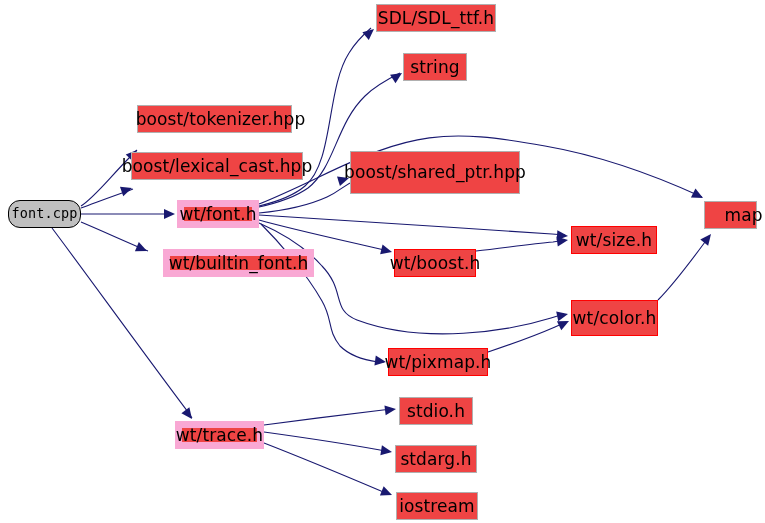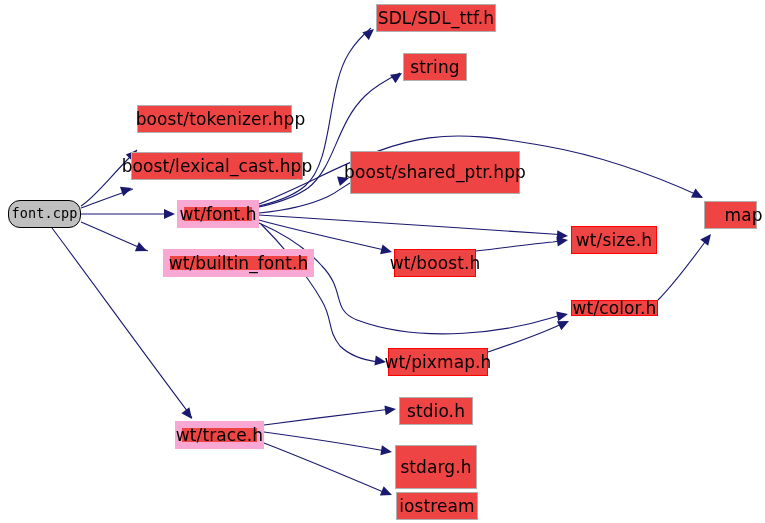--- a/index.html
+++ b/index.html
@@ -124,36 +124,36 @@
       </div>
       <div class="node plain" style="left: 350px; top: 151px; width: 170px; height: 43px;">
         <span>boost/shared_ptr.hpp</span>
       </div>
       <div class="node red" style="left: 394px; top: 249px; width: 82px; height: 28px;">
         <span>wt/boost.h</span>
       </div>
       <div class="node red" style="left: 571px; top: 226px; width: 86px; height: 28px;">
         <span>wt/size.h</span>
       </div>
-      <div class="node red" style="left: 571px; top: 300px; width: 87px; height: 16px;">
+      <div class="node red" style="left: 571px; top: 300px; width: 87px; height: 36px;">
         <span>wt/color.h</span>
       </div>
       <div class="node red" style="left: 388px; top: 348px; width: 100px; height: 28px; text-align: center;">
         <span>wt/pixmap.h</span>
       </div>
       <div class="node plain" style="left: 704px; top: 201px; width: 53px; height: 28px; padding-left: 26px;">
         <span>map</span>
       </div>
       <div class="node black" style="left: 175px; top: 421px; width: 89px; height: 28px;">
         <span>wt/trace.h</span>
       </div>
       <div class="node plain" style="left: 399px; top: 397px; width: 74px; height: 28px; align-items: center;">
         <span>stdio.h</span>
       </div>
-      <div class="node plain" style="left: 395px; top: 445px; width: 82px; height: 44px;">
+      <div class="node plain" style="left: 395px; top: 445px; width: 82px; height: 28px;">
         <span>stdarg.h</span>
       </div>
       <div class="node plain" style="left: 396px; top: 492px; width: 82px; height: 28px;">
         <span>iostream</span>
       </div>
     </div>
 
 </div>
 
 </body></html>

